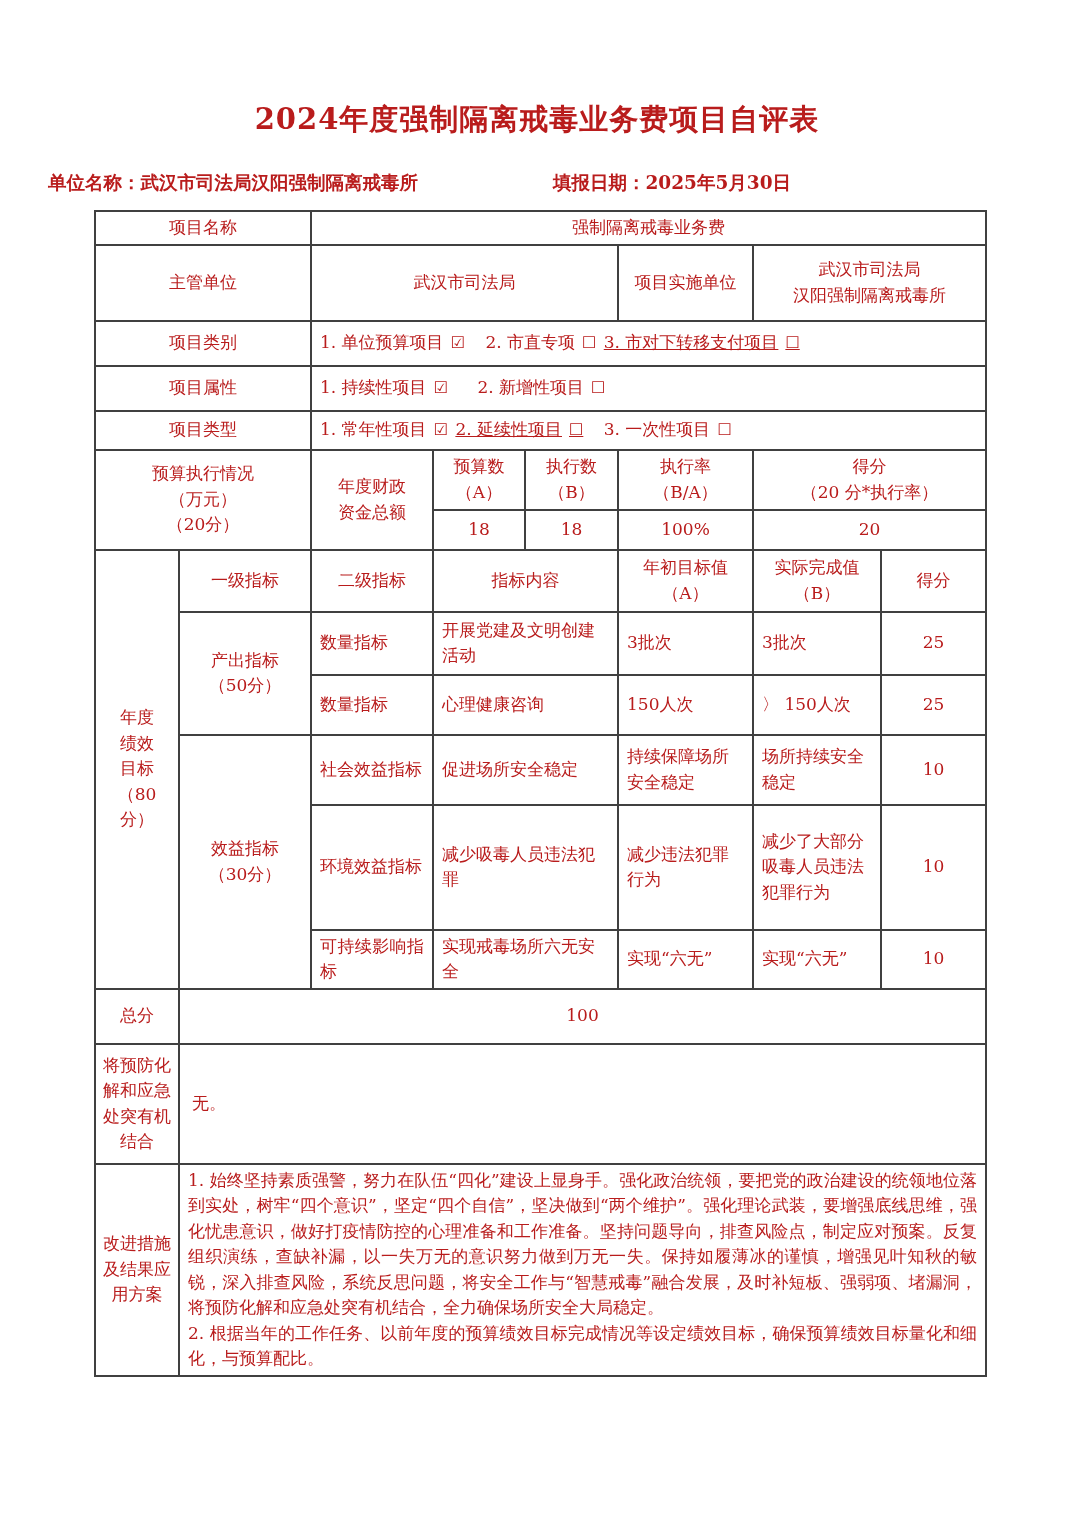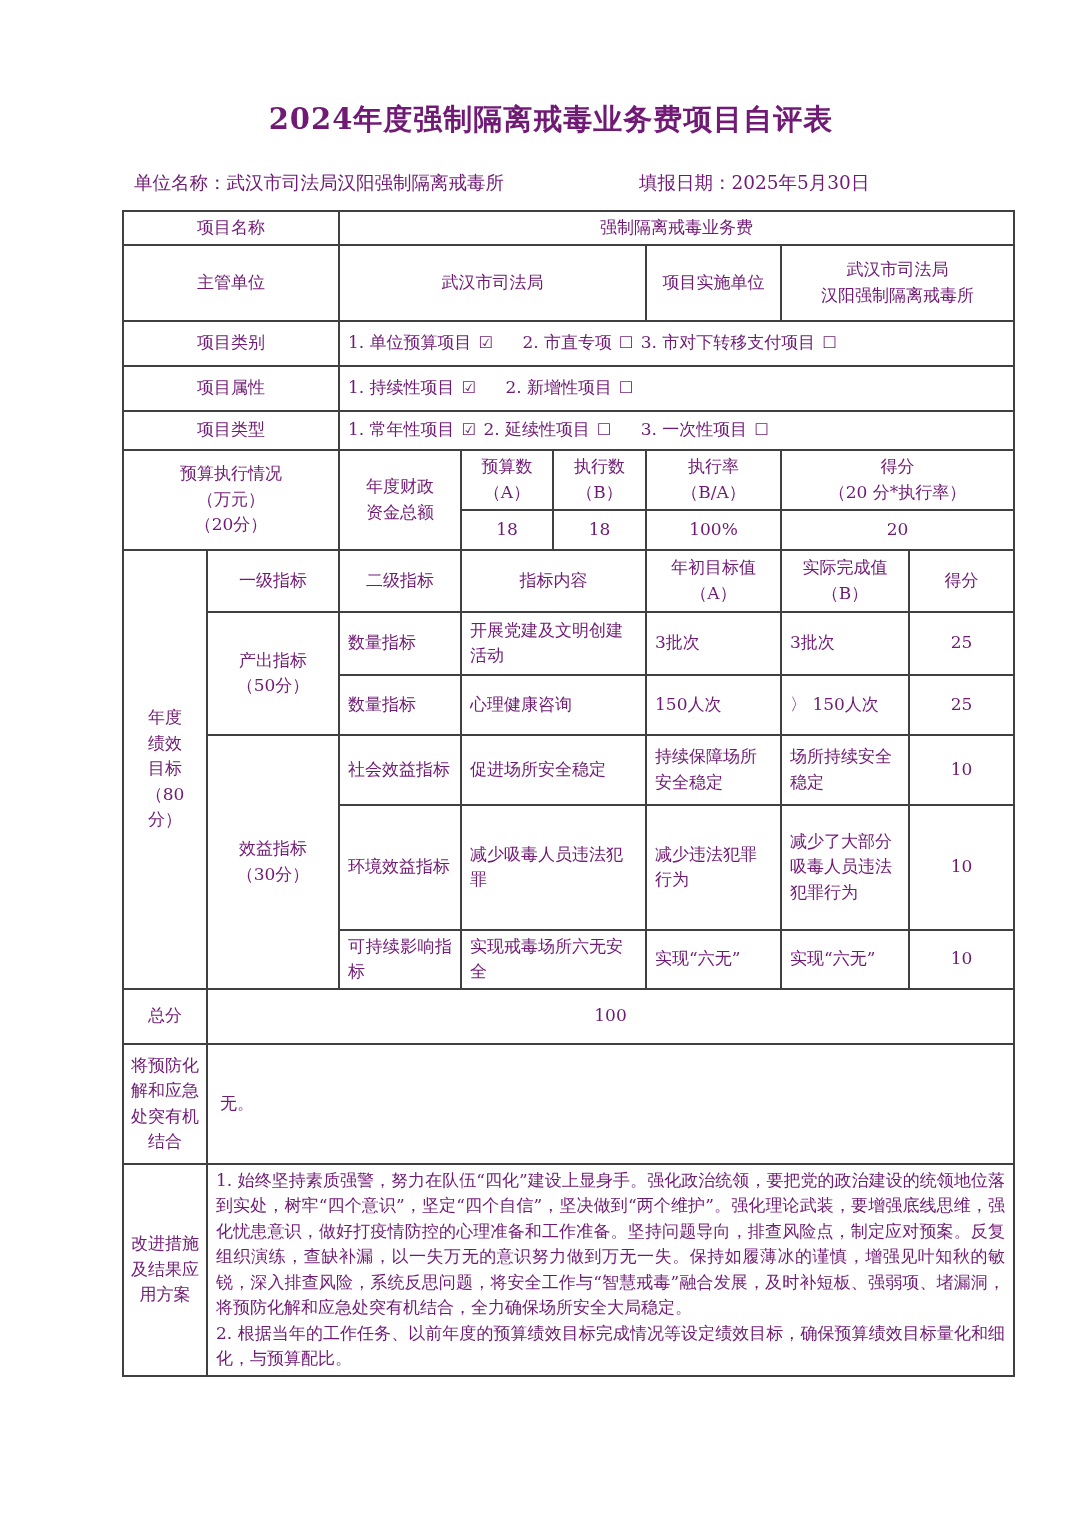--- a/index.html
+++ b/index.html
@@ -1,48 +1,47 @@
 <!DOCTYPE html>
 <html><head>
 <meta charset="utf-8">
 <style>
   * { box-sizing: border-box; }
   html, body { margin: 0; padding: 0; background: #ffffff; }
   .page {
     width: 1074px; height: 1520px; background: #ffffff;
-    position: relative; color: #701a75;
+    position: relative; color: #b91c1c;
     font-family: "DejaVu Serif", "Liberation Serif", serif;
-    padding-left: 28px;
   }
   .title {
     margin: 0; padding-top: 100px;
     text-align: center; font-size: 29px; font-weight: 700; letter-spacing: 1px;
   }
   .meta {
-    display: flex; margin: 30px 0 15px 106px; font-size: 18.5px;
+    display: flex; margin: 30px 0 15px 48px; font-size: 18.5px; font-weight: bold;
   }
   .meta .unit { width: 505px; }
   table.form {
     border-collapse: collapse; table-layout: fixed;
     margin-left: 94px; width: 891px;
   }
   .form td {
     border: 2px solid #404040;
     font-size: 17px; line-height: 1.5;
     padding: 3px 8px; vertical-align: middle;
     word-break: break-all;
   }
   .c { text-align: center; }
   .pre { white-space: pre-line; }
   .just { text-align: justify; }
   .opt-cell { padding-left: 13px; }
   .cb { margin-left: 7px; font-family: "DejaVu Sans", sans-serif; font-size: 16px; }
-  .gap-wide { margin-left: 24px; }
+  .gap-wide { margin-left: 15px; }
   .gap-sm { margin-left: 24px; }
-  .gap-none { margin-left: 2px; }
+  .gap-none { margin-left: 2px; text-decoration: underline; }
   .longtext { line-height: 1.55; padding: 6px 10px; }
 </style>
 </head>
 <body>
 
 <div class="page">
 
   <h1 class="title">2024年度强制隔离戒毒业务费项目自评表</h1>
 
   <div class="meta">

